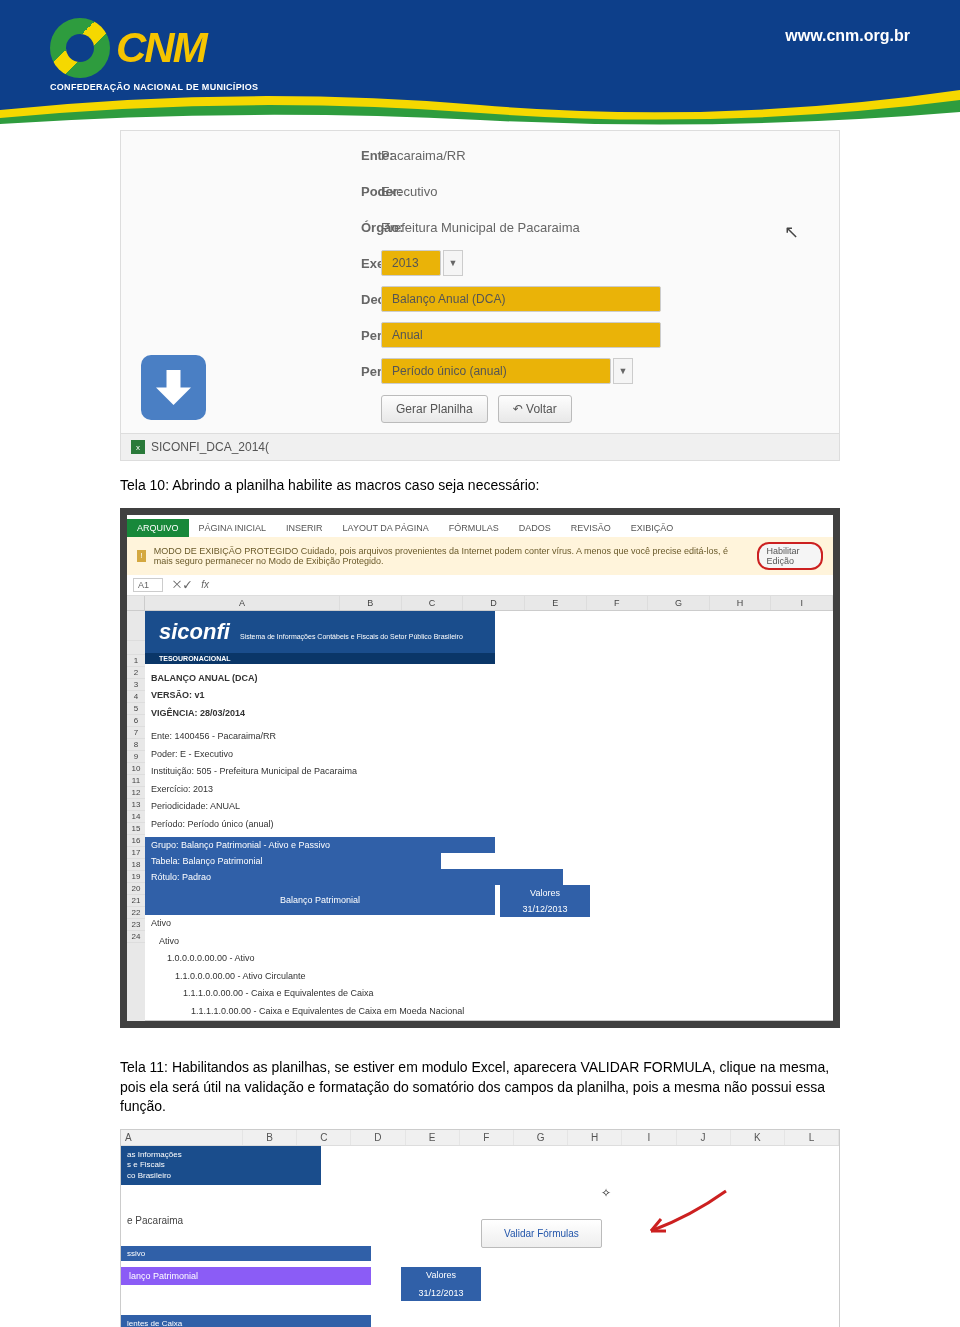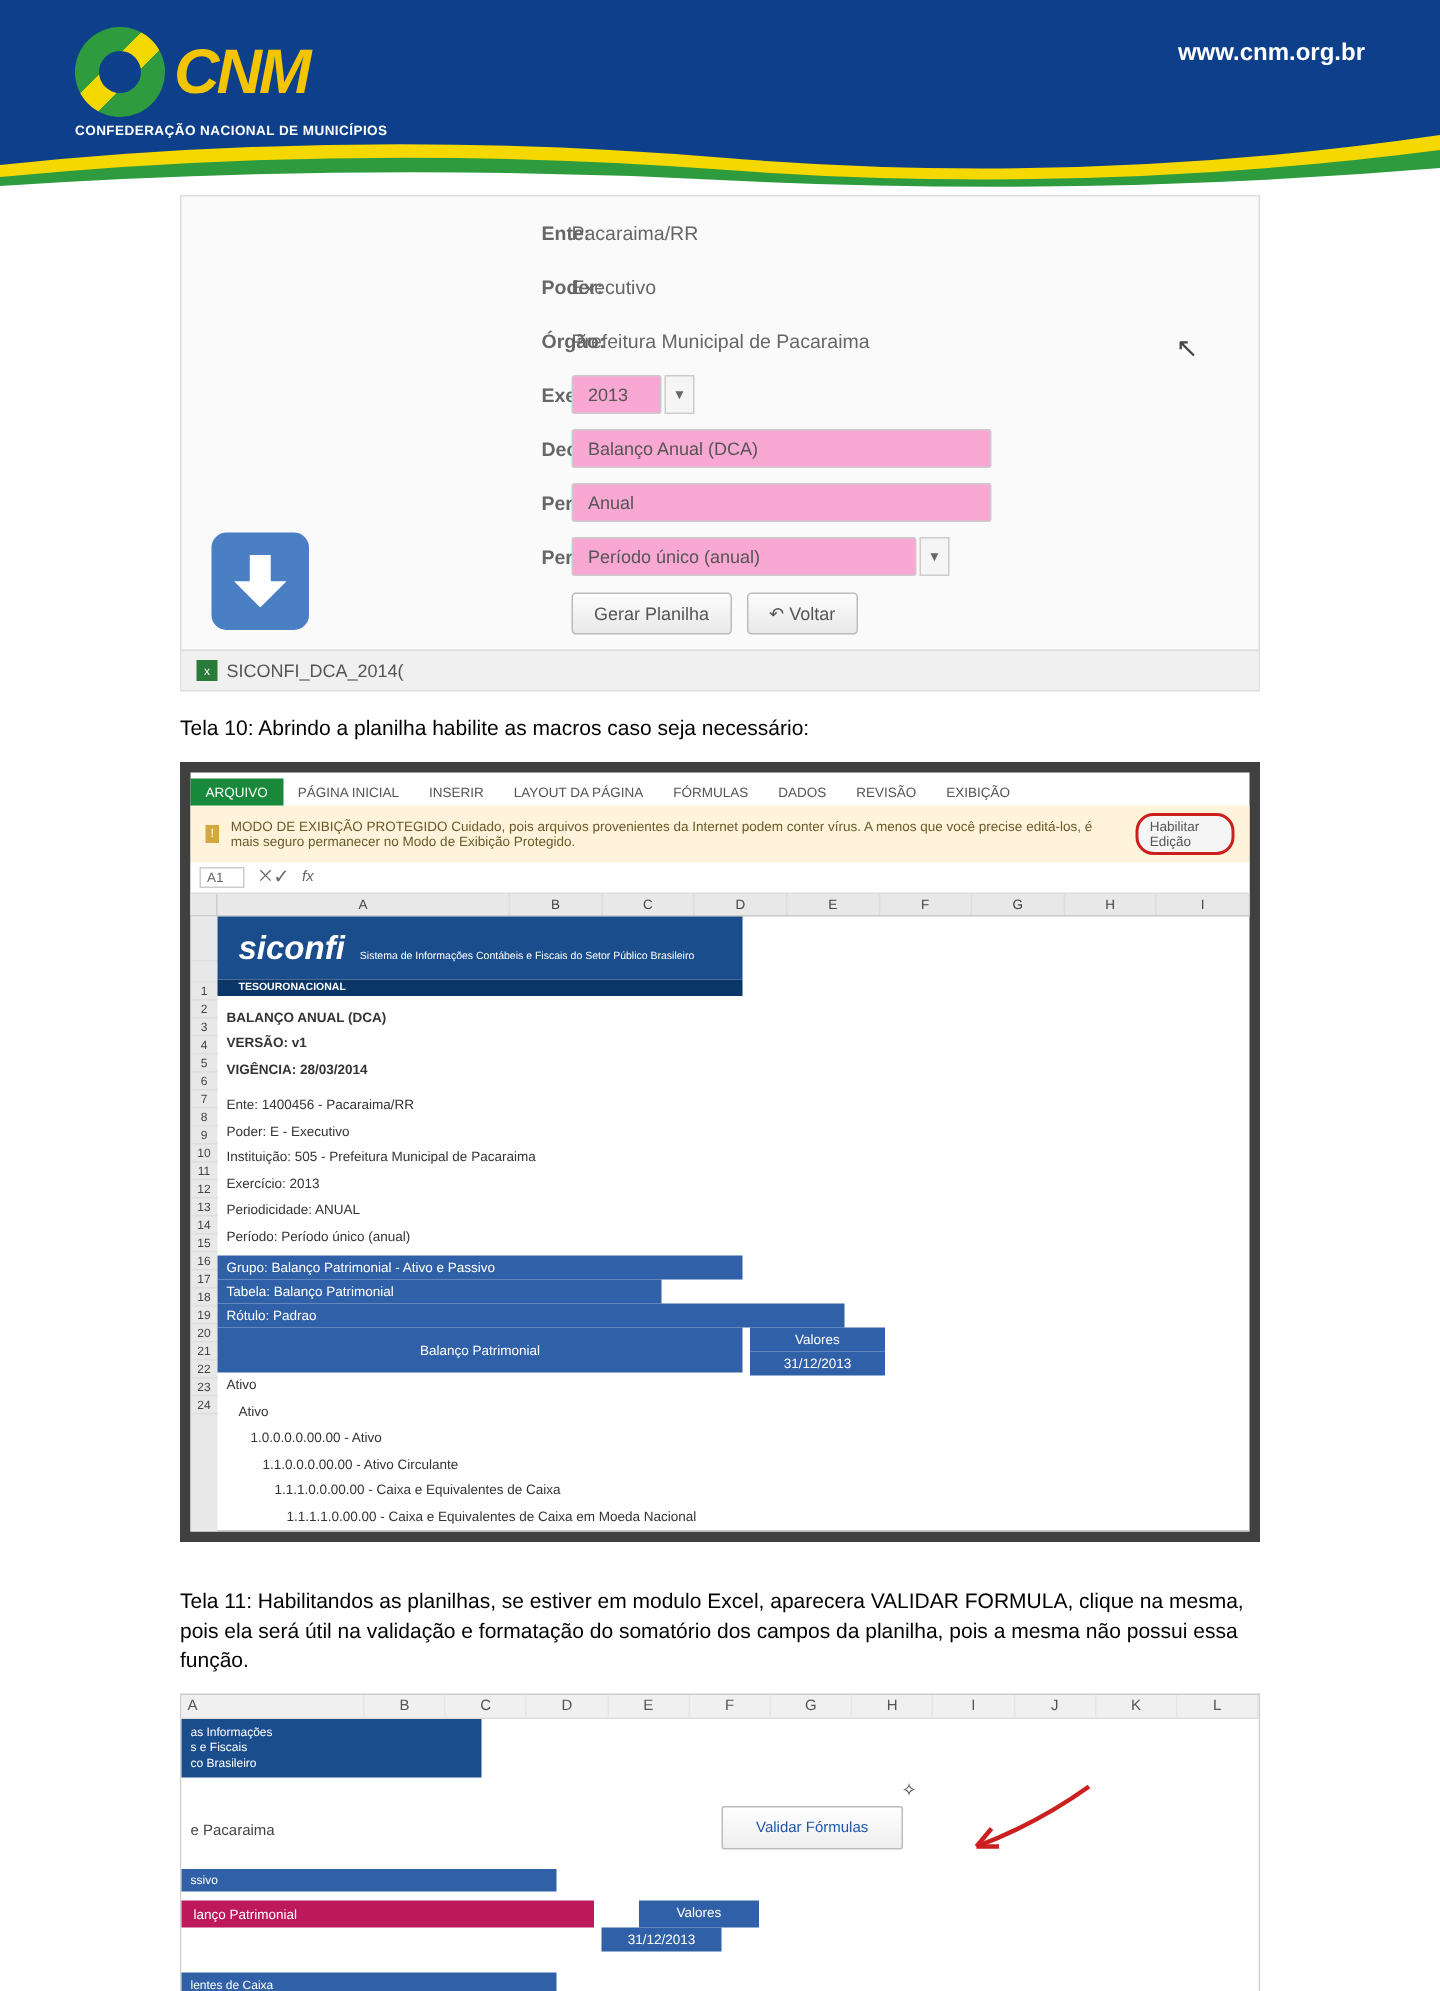--- a/index.html
+++ b/index.html
@@ -18,21 +18,21 @@
   
   
   .content { padding: 0 120px 20px 120px; }
   
   
   .screenshot1 { border: 1px solid #ddd; background: #fafafa; margin-bottom: 15px; position: relative; }
   .s1-form { padding: 10px 40px 10px 40px; }
   .form-row { display: flex; align-items: center; margin-bottom: 8px; min-height: 28px; }
   .form-label { width: 130px; color: #666; font-weight: bold; font-size: 13px; padding-left: 200px; white-space: nowrap; }
   .form-value { color: #666; font-size: 13px; margin-left: 20px; }
-  .form-input { border: 1px solid #ccc; background: #f9a8d4; padding: 5px 10px; font-size: 12px; color: #555; border-radius: 2px; min-width: 150px; }
+  .form-input { border: 1px solid #ccc; background: #eab308; padding: 5px 10px; font-size: 12px; color: #555; border-radius: 2px; min-width: 150px; }
   .form-dropdown { display: flex; align-items: center; }
   .dropdown-arrow { border: 1px solid #ccc; background: #f5f5f5; width: 20px; height: 26px; display: flex; align-items: center; justify-content: center; font-size: 9px; color: #666; margin-left: 2px; }
   .form-buttons { display: flex; gap: 10px; margin-left: 220px; margin-top: 10px; }
   .btn { border: 1px solid #bbb; background: linear-gradient(#fdfdfd, #e8e8e8); padding: 6px 14px; font-size: 12px; color: #555; border-radius: 3px; }
   .download-icon { width: 65px; height: 65px; background: #4a7fc4; border-radius: 10px; position: absolute; left: 20px; bottom: 40px; display: flex; align-items: center; justify-content: center; }
   .download-arrow { width: 35px; height: 35px; background: #fff; clip-path: polygon(30% 0, 70% 0, 70% 50%, 100% 50%, 50% 100%, 0 50%, 30% 50%); }
   .filename-row { display: flex; align-items: center; padding: 6px 10px; border-top: 1px solid #ddd; background: #f0f0f0; font-size: 12px; color: #555; gap: 6px; }
   .excel-icon { width: 14px; height: 14px; background: #2a7a3a; color: #fff; font-size: 8px; display: flex; align-items: center; justify-content: center; }
   .cursor { position: absolute; right: 40px; top: 90px; font-size: 18px; color: #444; }
   
@@ -67,23 +67,23 @@
   .valores-box { background: #3060a8; color: #fff; font-size: 9px; padding: 3px 10px; position: absolute; left: 355px; width: 90px; text-align: center; }
   
   
   .screenshot3 { border: 1px solid #ccc; margin-bottom: 20px; position: relative; }
   .s3-col-headers { display: flex; background: #f0f0f0; font-size: 10px; color: #555; border-bottom: 1px solid #ddd; }
   .s3-col { flex: 1; text-align: center; padding: 2px 0; border-right: 1px solid #e5e5e5; }
   .s3-col.first { flex: 2.2; text-align: left; padding-left: 4px; }
   .s3-body { position: relative; height: 200px; background: #fff; }
   .s3-blue-block { background: #1a4d8c; color: #fff; width: 200px; font-size: 8px; padding: 4px 6px; line-height: 1.3; }
   .s3-pacaraima { font-size: 10px; color: #444; padding: 10px 6px; }
-  .s3-balanco { background: #be185d; color: #fff; font-size: 9px; padding: 4px 8px; width: 275px; }
+  .s3-balanco { background: #8b5cf6; color: #fff; font-size: 9px; padding: 4px 8px; width: 250px; }
   .s3-bottom-text { background: #3060a8; color: #fff; font-size: 8px; padding: 3px 6px; line-height: 1.4; width: 250px; }
-  .validar-btn { position: absolute; top: 58px; left: 360px; border: 1px solid #bbb; background: linear-gradient(#fff, #eee); padding: 8px 22px; font-size: 10px; color: #2255aa; border-radius: 2px; }
+  .validar-btn { position: absolute; top: 73px; left: 360px; border: 1px solid #bbb; background: linear-gradient(#fff, #eee); padding: 8px 22px; font-size: 10px; color: #2255aa; border-radius: 2px; }
   .red-arrow { position: absolute; top: 40px; left: 520px; width: 90px; height: 50px; }
   .red-arrow-svg { stroke: #cc2020; stroke-width: 3; fill: none; }
   .hand-cursor { position: absolute; top: 40px; left: 480px; font-size: 12px; color: #333; }
 </style>
 </head>
 <body>
 
 <div class="header">
   <div class="header-inner">
     <div class="logo-area">

